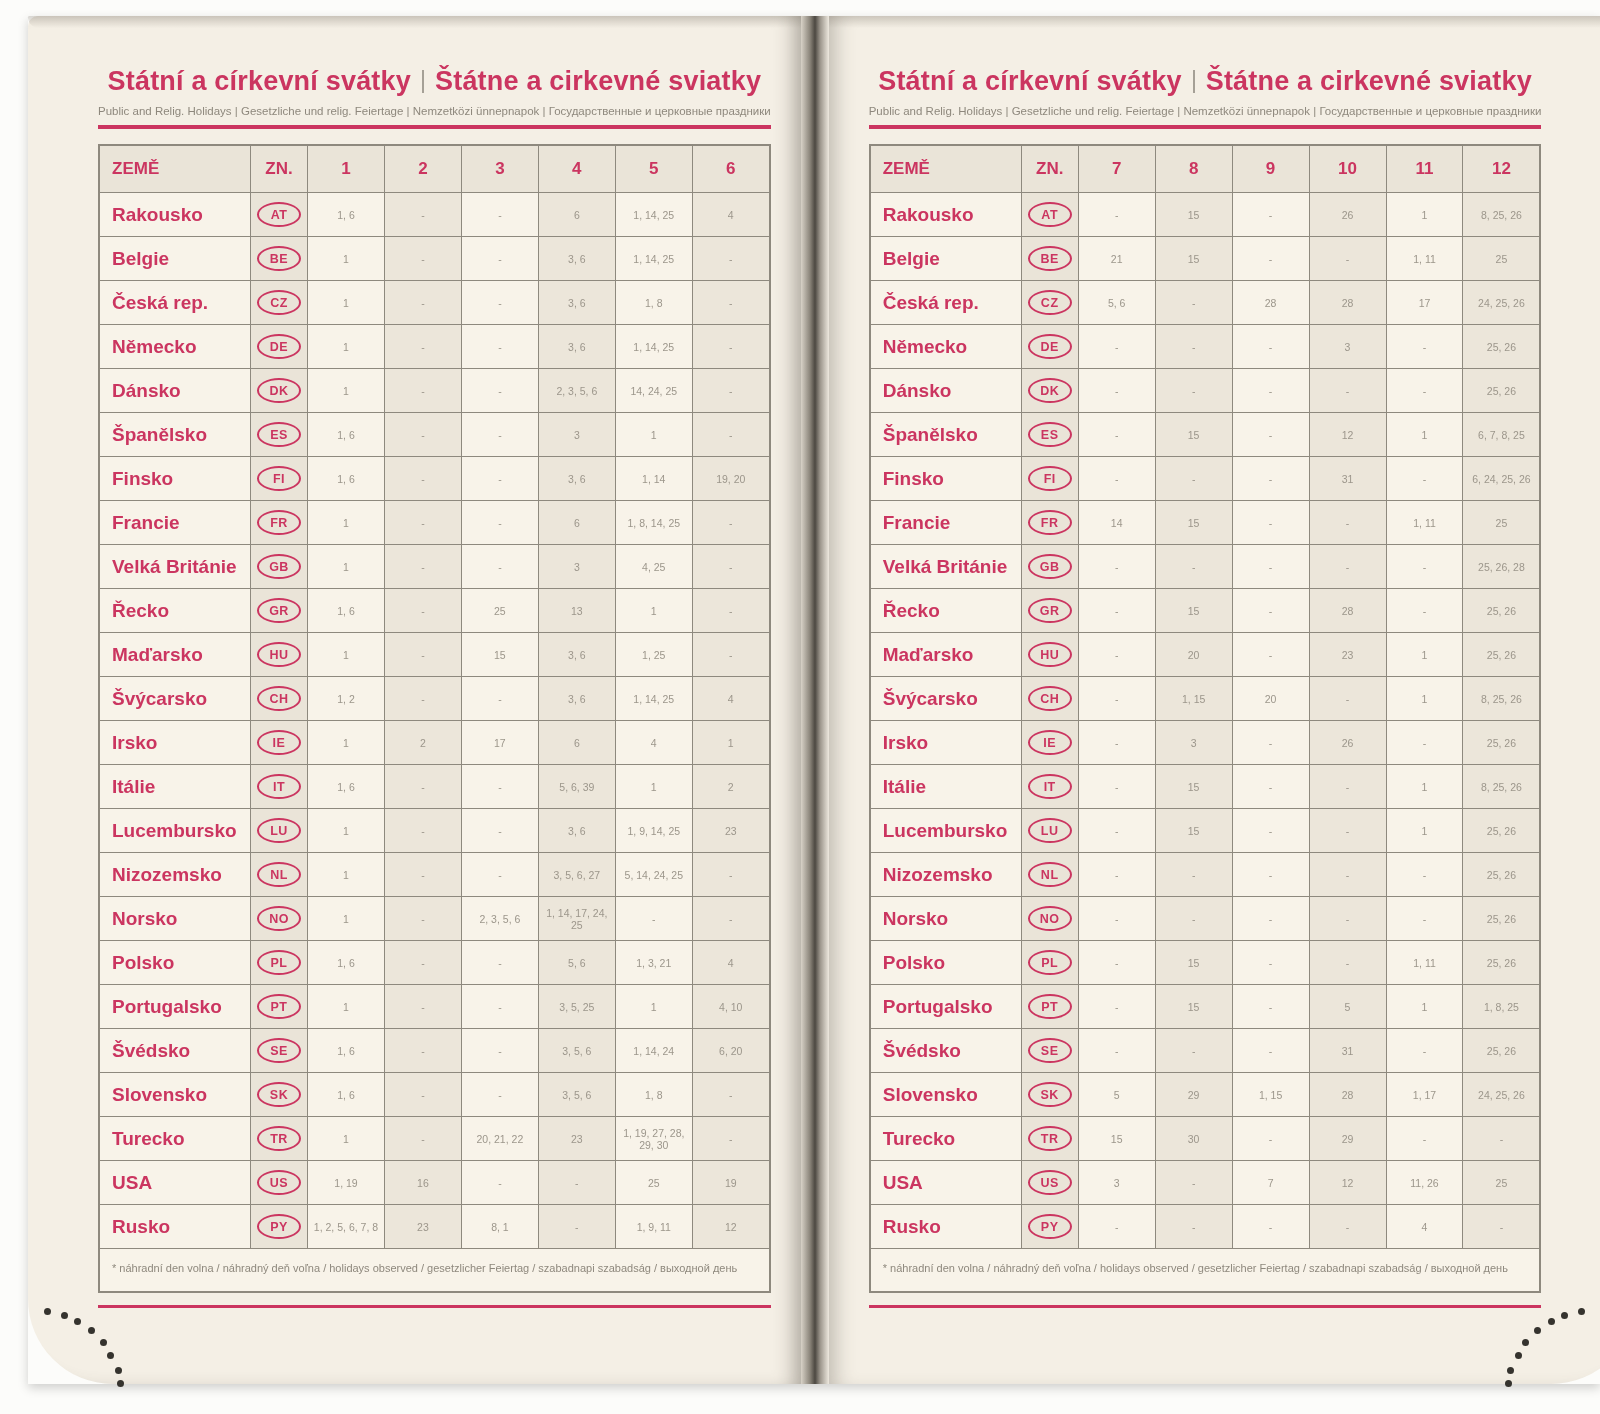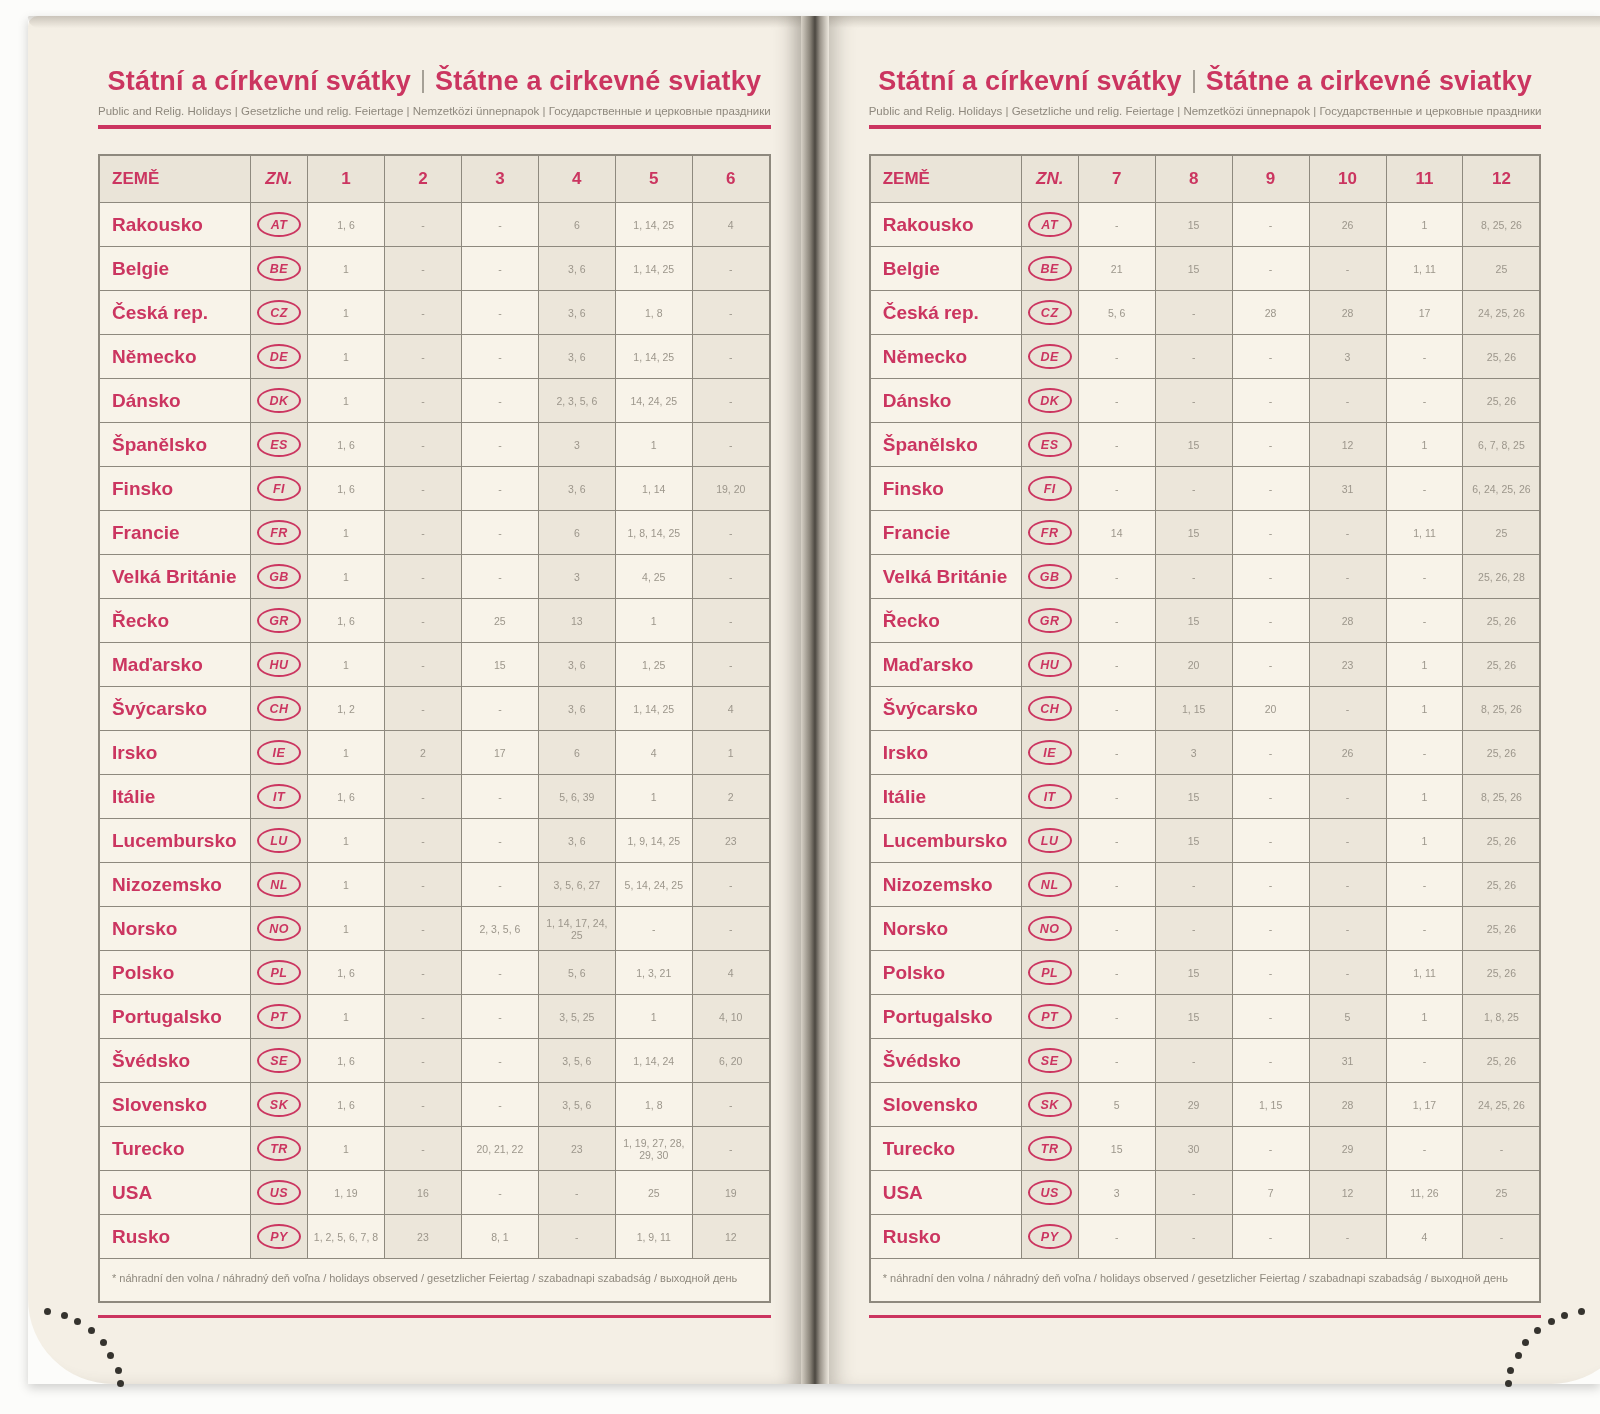--- a/index.html
+++ b/index.html
@@ -27,35 +27,35 @@
   .content { position:relative; padding-top:50px; }
   .page.left  .content { padding-left:70px; padding-right:30px; }
   .page.right .content { padding-left:40px; padding-right:95px; }
 
   .title { margin:0; text-align:center; color:#cb3560; font-size:27px; font-weight:bold; letter-spacing:.2px; }
   .tsep  { display:inline-block; width:2px; height:23px; background:#a5a096; margin:0 11px; vertical-align:-3px; }
   .subtitle { margin-top:8px; text-align:center; color:#8e887d; font-size:11.5px; white-space:nowrap; }
   .rule { height:4px; background:#cb3560; margin-top:8px; }
   .rule.bottom { height:3px; margin-top:12px; }
 
-  .table { margin-top:25px; border:2px solid #8e897e; background:#5eead4; }
+  .table { margin-top:15px; border:2px solid #8e897e; background:#5eead4; }
   .tr { display:flex; border-top:1.5px solid #8e897e; }
   .tr:first-child { border-top:none; }
   .td {
     border-left:1.5px solid #8e897e; box-sizing:border-box;
     display:flex; align-items:center; justify-content:center;
     min-height:43px; background:#f8f3e9;
     font-size:10.5px; color:#9c968b; text-align:center; padding:2px 3px;
   }
   .td:first-child { border-left:none; }
   .c-country {
     width:150px; flex:0 0 150px; justify-content:flex-start; padding-left:12px;
     color:#cb3560; font-weight:bold; font-size:19px; text-align:left;
   }
-  .c-zn { width:57px; flex:0 0 57px; background:#eae4d8;font-style:italic; }
+  .c-zn { width:57px; flex:0 0 57px; background:#eae4d8; }
   .c-m  { flex:1; }
   .c-m.shade { background:#ece6da; }
   .head .td { background:#eae4d8; color:#cb3560; font-weight:bold; font-size:17px; min-height:46px; }
   .badge {
     border:2px solid #cb3560; border-radius:50%;
     width:40px; height:21px; display:flex; align-items:center; justify-content:center;
     color:#cb3560; font-weight:bold; font-size:12.5px; letter-spacing:.5px; background:transparent;
   }
   .footrow {
     border-top:1.5px solid #8e897e; padding:13px 10px 17px 12px;

